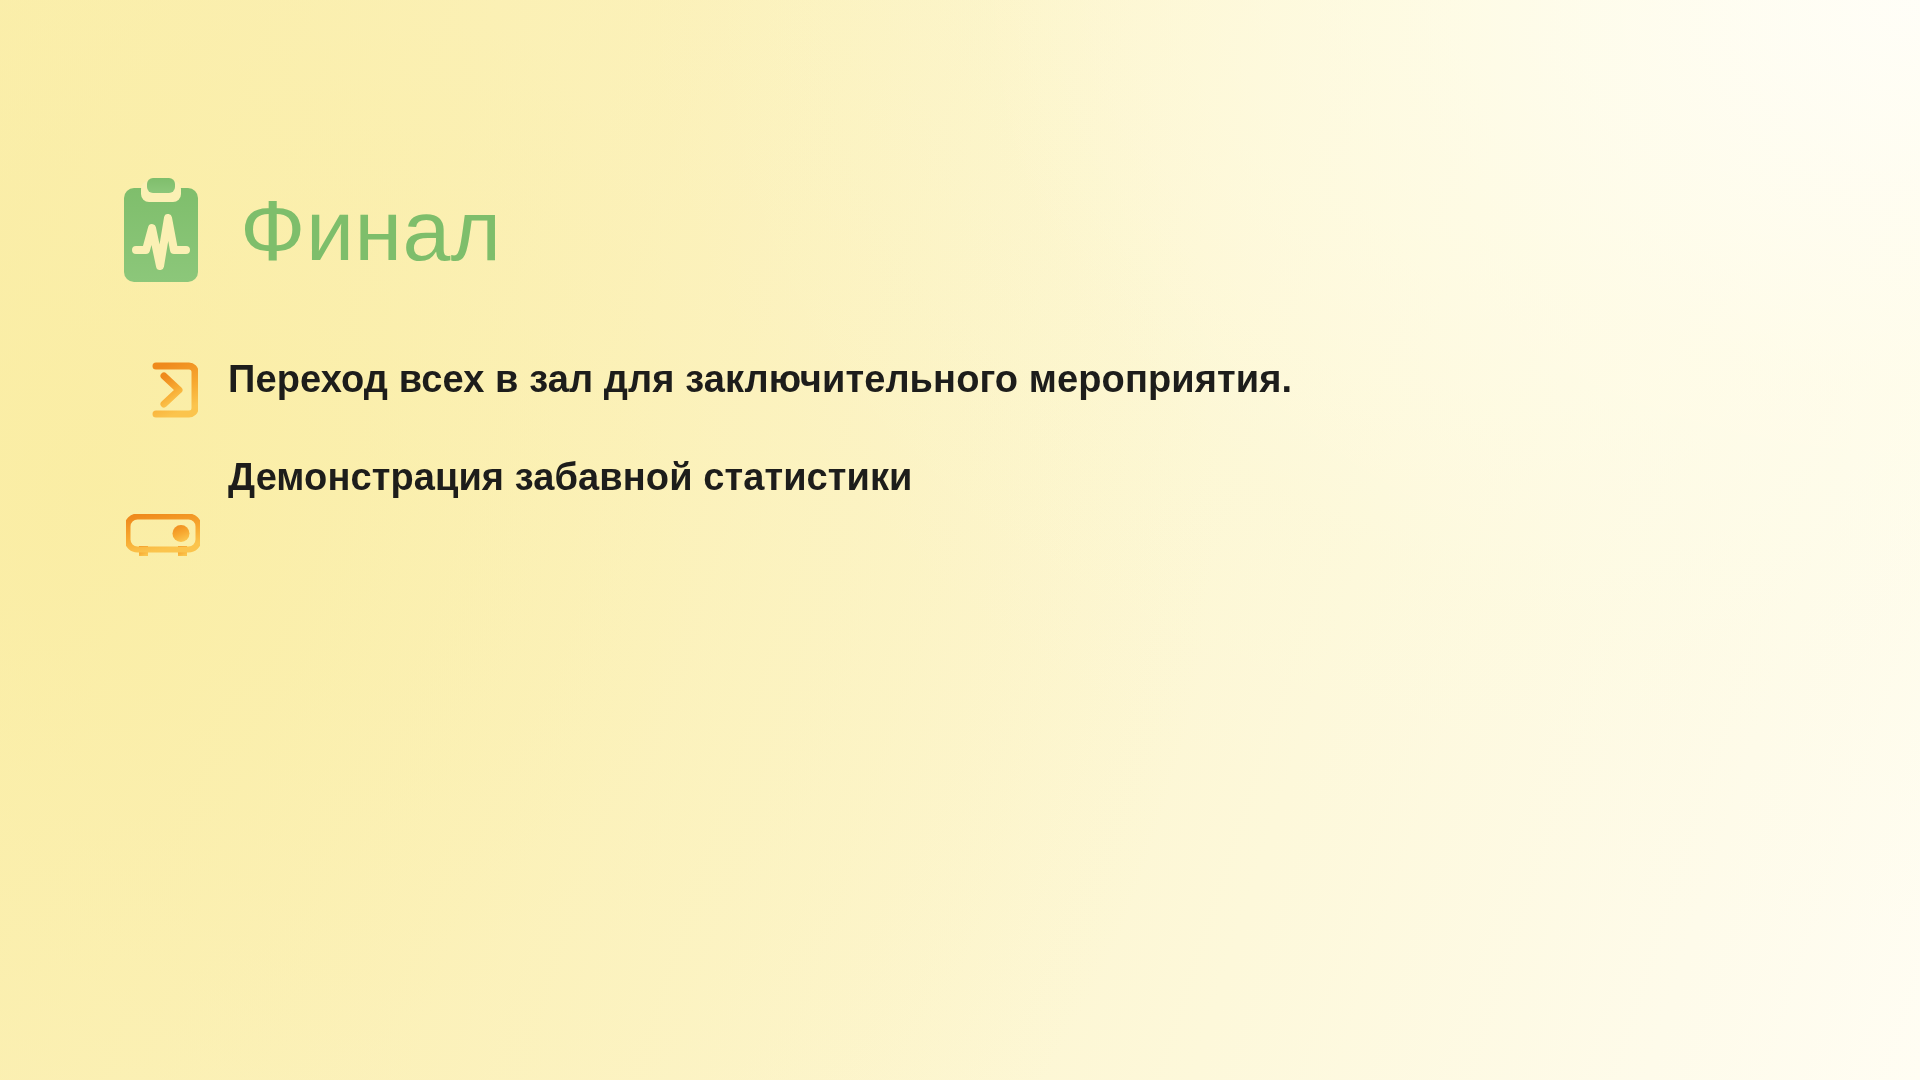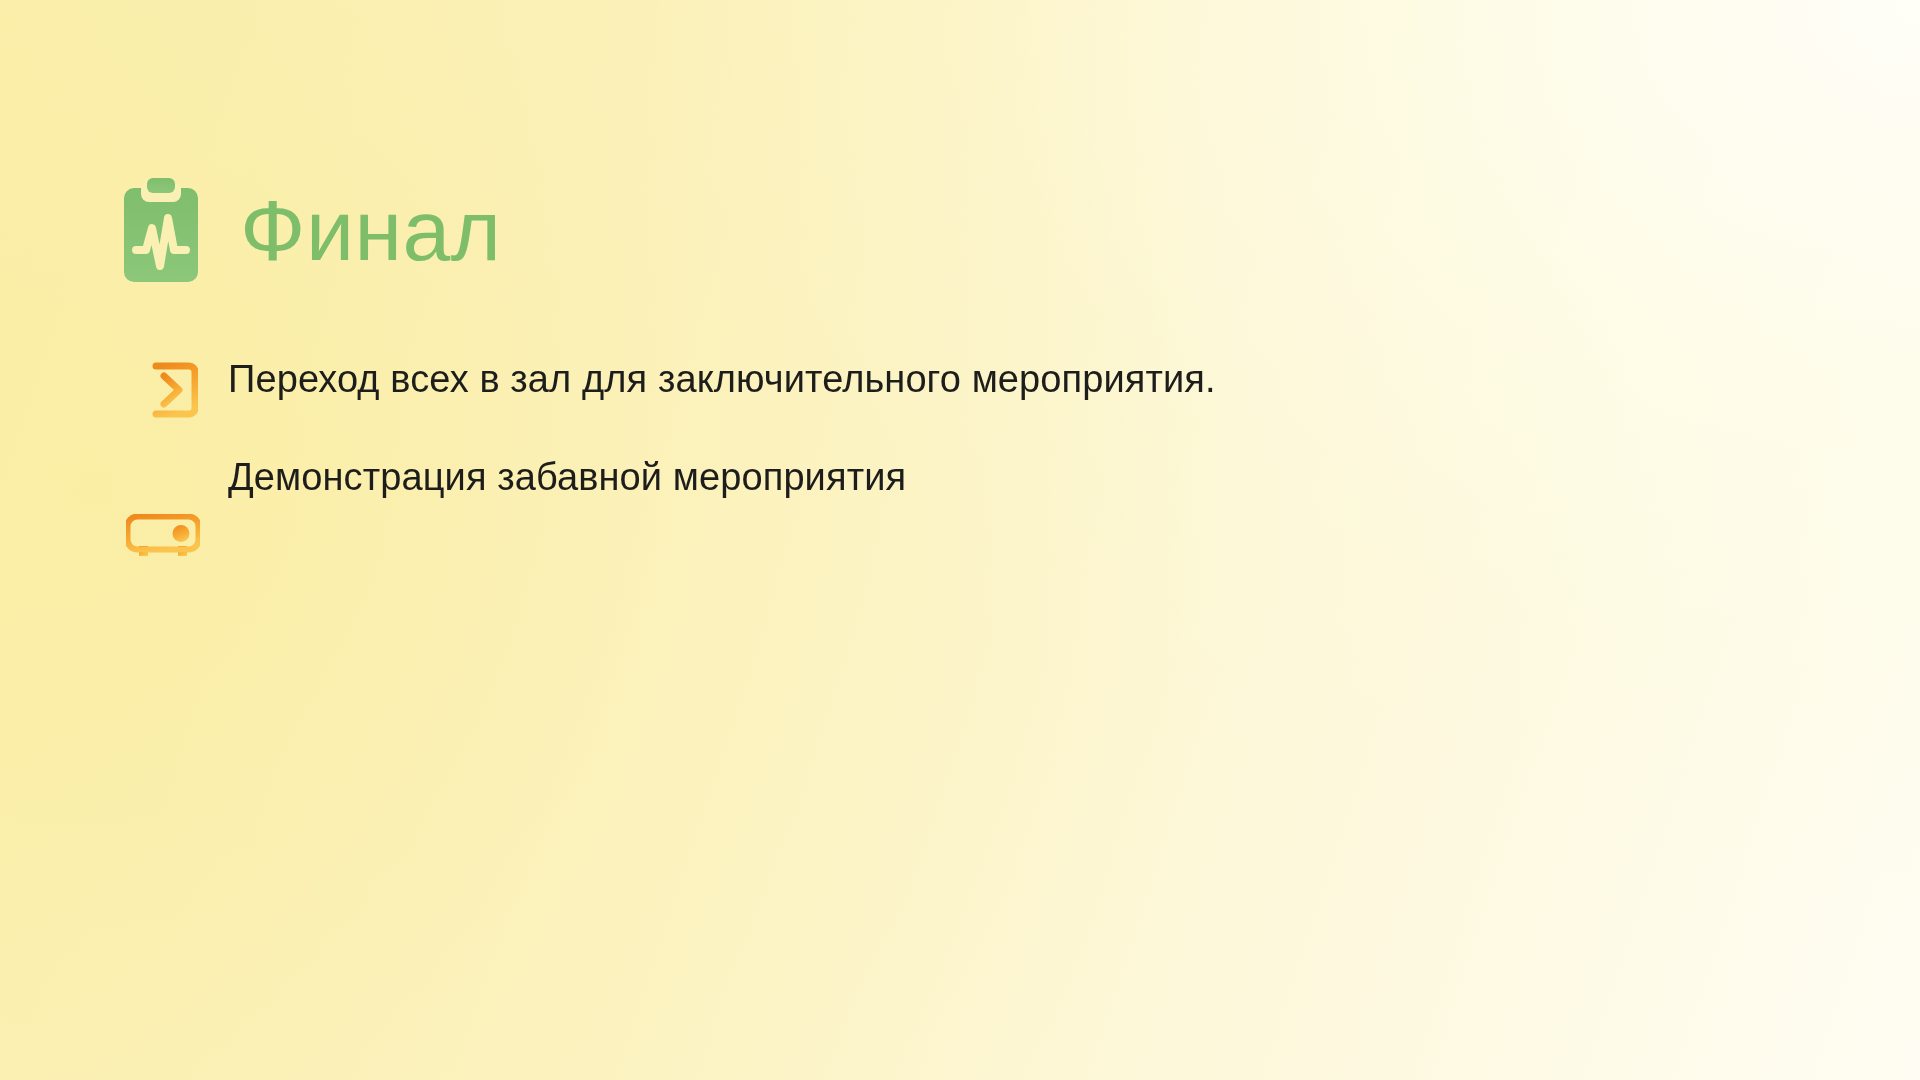--- a/index.html
+++ b/index.html
@@ -99,21 +99,21 @@
     display: block;
     margin-left: 2px;
   }
 
   .icon-login { width: 72px; height: 58px; }
   .icon-projector { width: 74px; height: 48px; }
 
   .bullet-text {
     font-size: 38px;
     line-height: 1.32;
-    font-weight: 400;
+    font-weight: 700;
     color: #1D1D1B;
     letter-spacing: 0.1px;
     padding-top: 2px;
   }
 
   .bullet-text .line { display: block; }
 </style>
 </head>
 <body>
 
@@ -184,18 +184,18 @@
 
           <rect x="1.5" y="2.5" width="71" height="33" rx="10" ry="10" fill="none" stroke="url(#orGrad2)" stroke-width="6"></rect>
 
           <path d="M14 14 L35 14" fill="none" stroke="url(#orGrad2)" stroke-width="6" stroke-linecap="round"></path>
           <path d="M14 25 L35 25" fill="none" stroke="url(#orGrad2)" stroke-width="6" stroke-linecap="round"></path>
 
           <circle cx="55" cy="19.5" r="8.5" fill="url(#orGrad2)"></circle>
         </svg>
       </div>
       <div class="bullet-text">
-        <span class="line">Демонстрация забавной мероприятия</span>
+        <span class="line">Демонстрация забавной статистики</span>
       </div>
     </div>
 
   </div>
 </div>
 
 </body></html>

